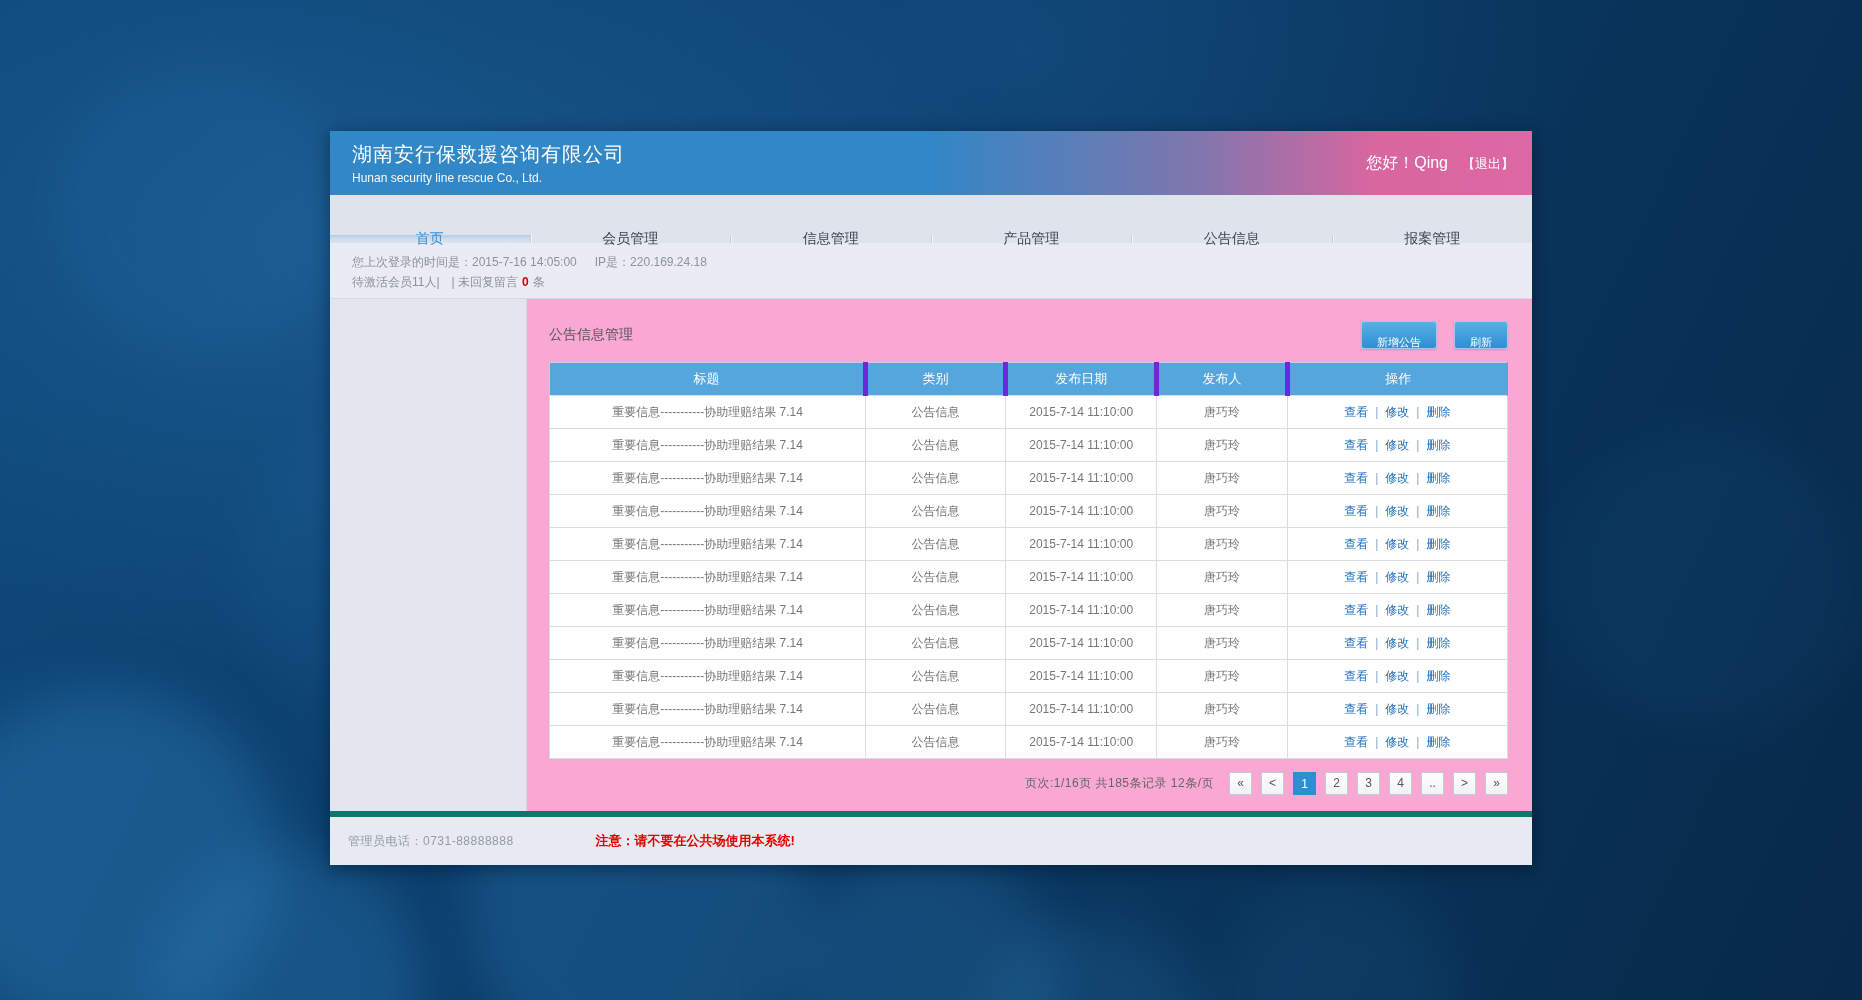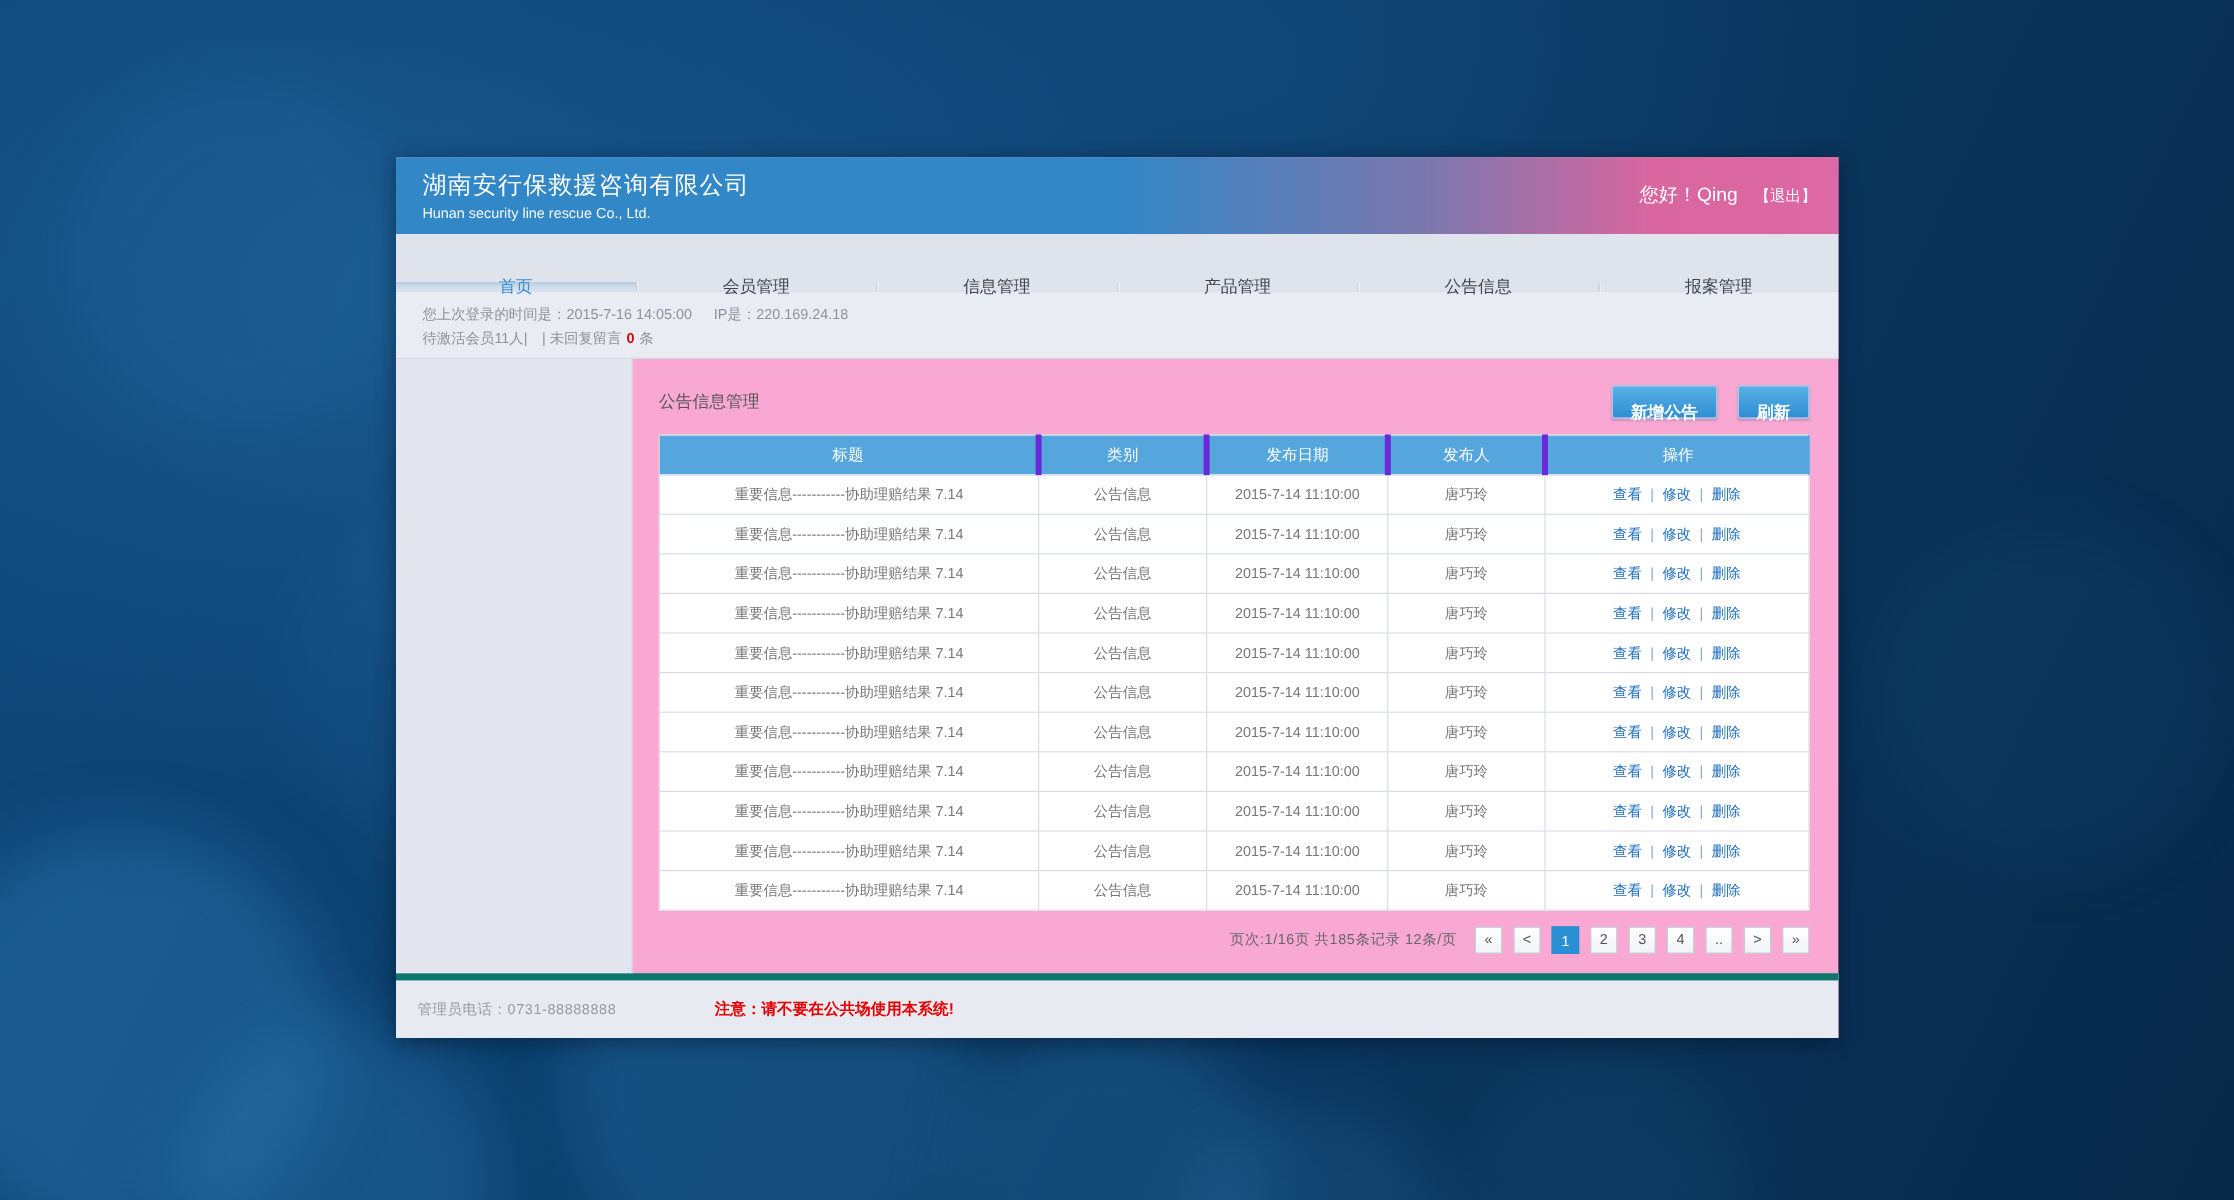--- a/index.html
+++ b/index.html
@@ -69,25 +69,24 @@
 
   
   .content { display:flex; height:512px; }
   .sidebar { width:197px; background:#e3e6ee; border-right:1px solid #d6dae3; }
   .main { flex:1; padding:20px 24px 0 22px; }
 
   .main-hd { display:flex; justify-content:space-between; align-items:center; margin:2px 0 13px; }
   .sec-title { font-size:14px; color:#555; font-weight:normal; }
   .btns { display:flex; gap:17px; }
   .btn {
-    height:26px; padding:13px 15px; font-size:14px; color:#fff; cursor:pointer;
+    height:26px; padding:13px 15px; font-size:11px; color:#fff; cursor:pointer;
     background:linear-gradient(#58b1e4,#2f8ed3);
     border:1px solid #9ccaed; border-radius:3px;
     box-shadow:0 1px 2px rgba(20,60,100,.2);
-    font-weight:bold;
   }
 
   
   .tbl { width:100%; border-collapse:collapse; table-layout:fixed; background:#fff; border:1px solid #c9cdd7; }
   .tbl th {
     background:#55a6dd; color:#fff; font-weight:normal; font-size:13px; height:33px;
     border-right:5px solid #6d28d9;
   }
   .tbl th:last-child { border-right:1px solid #55a6dd; }
   .tbl td {

